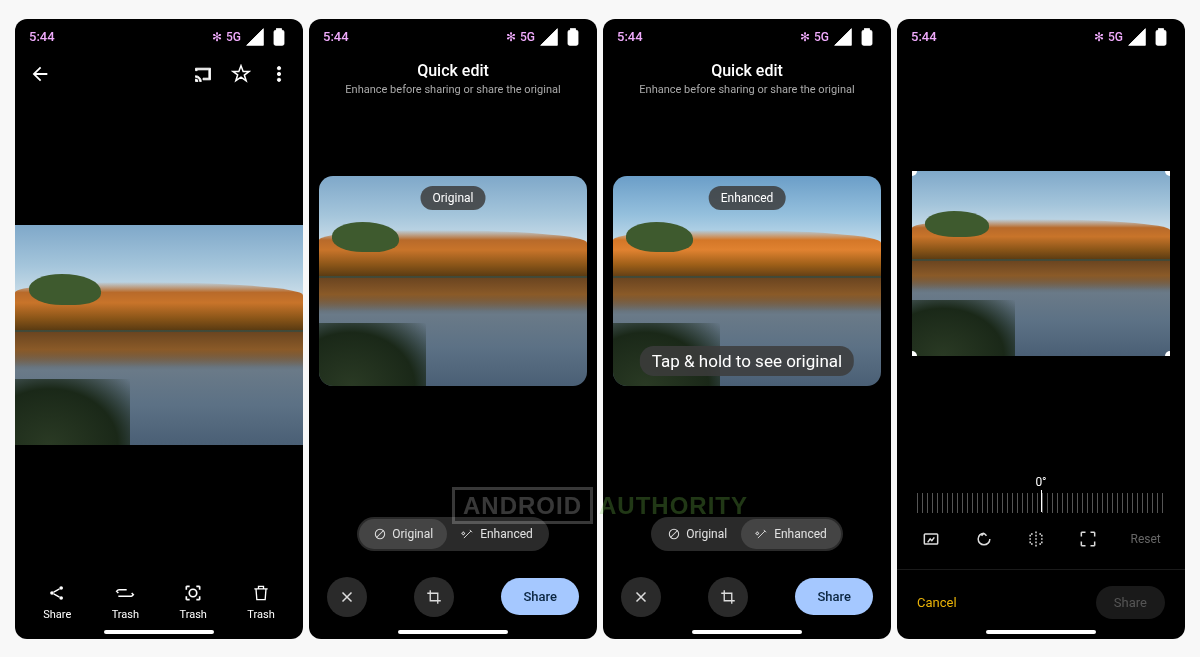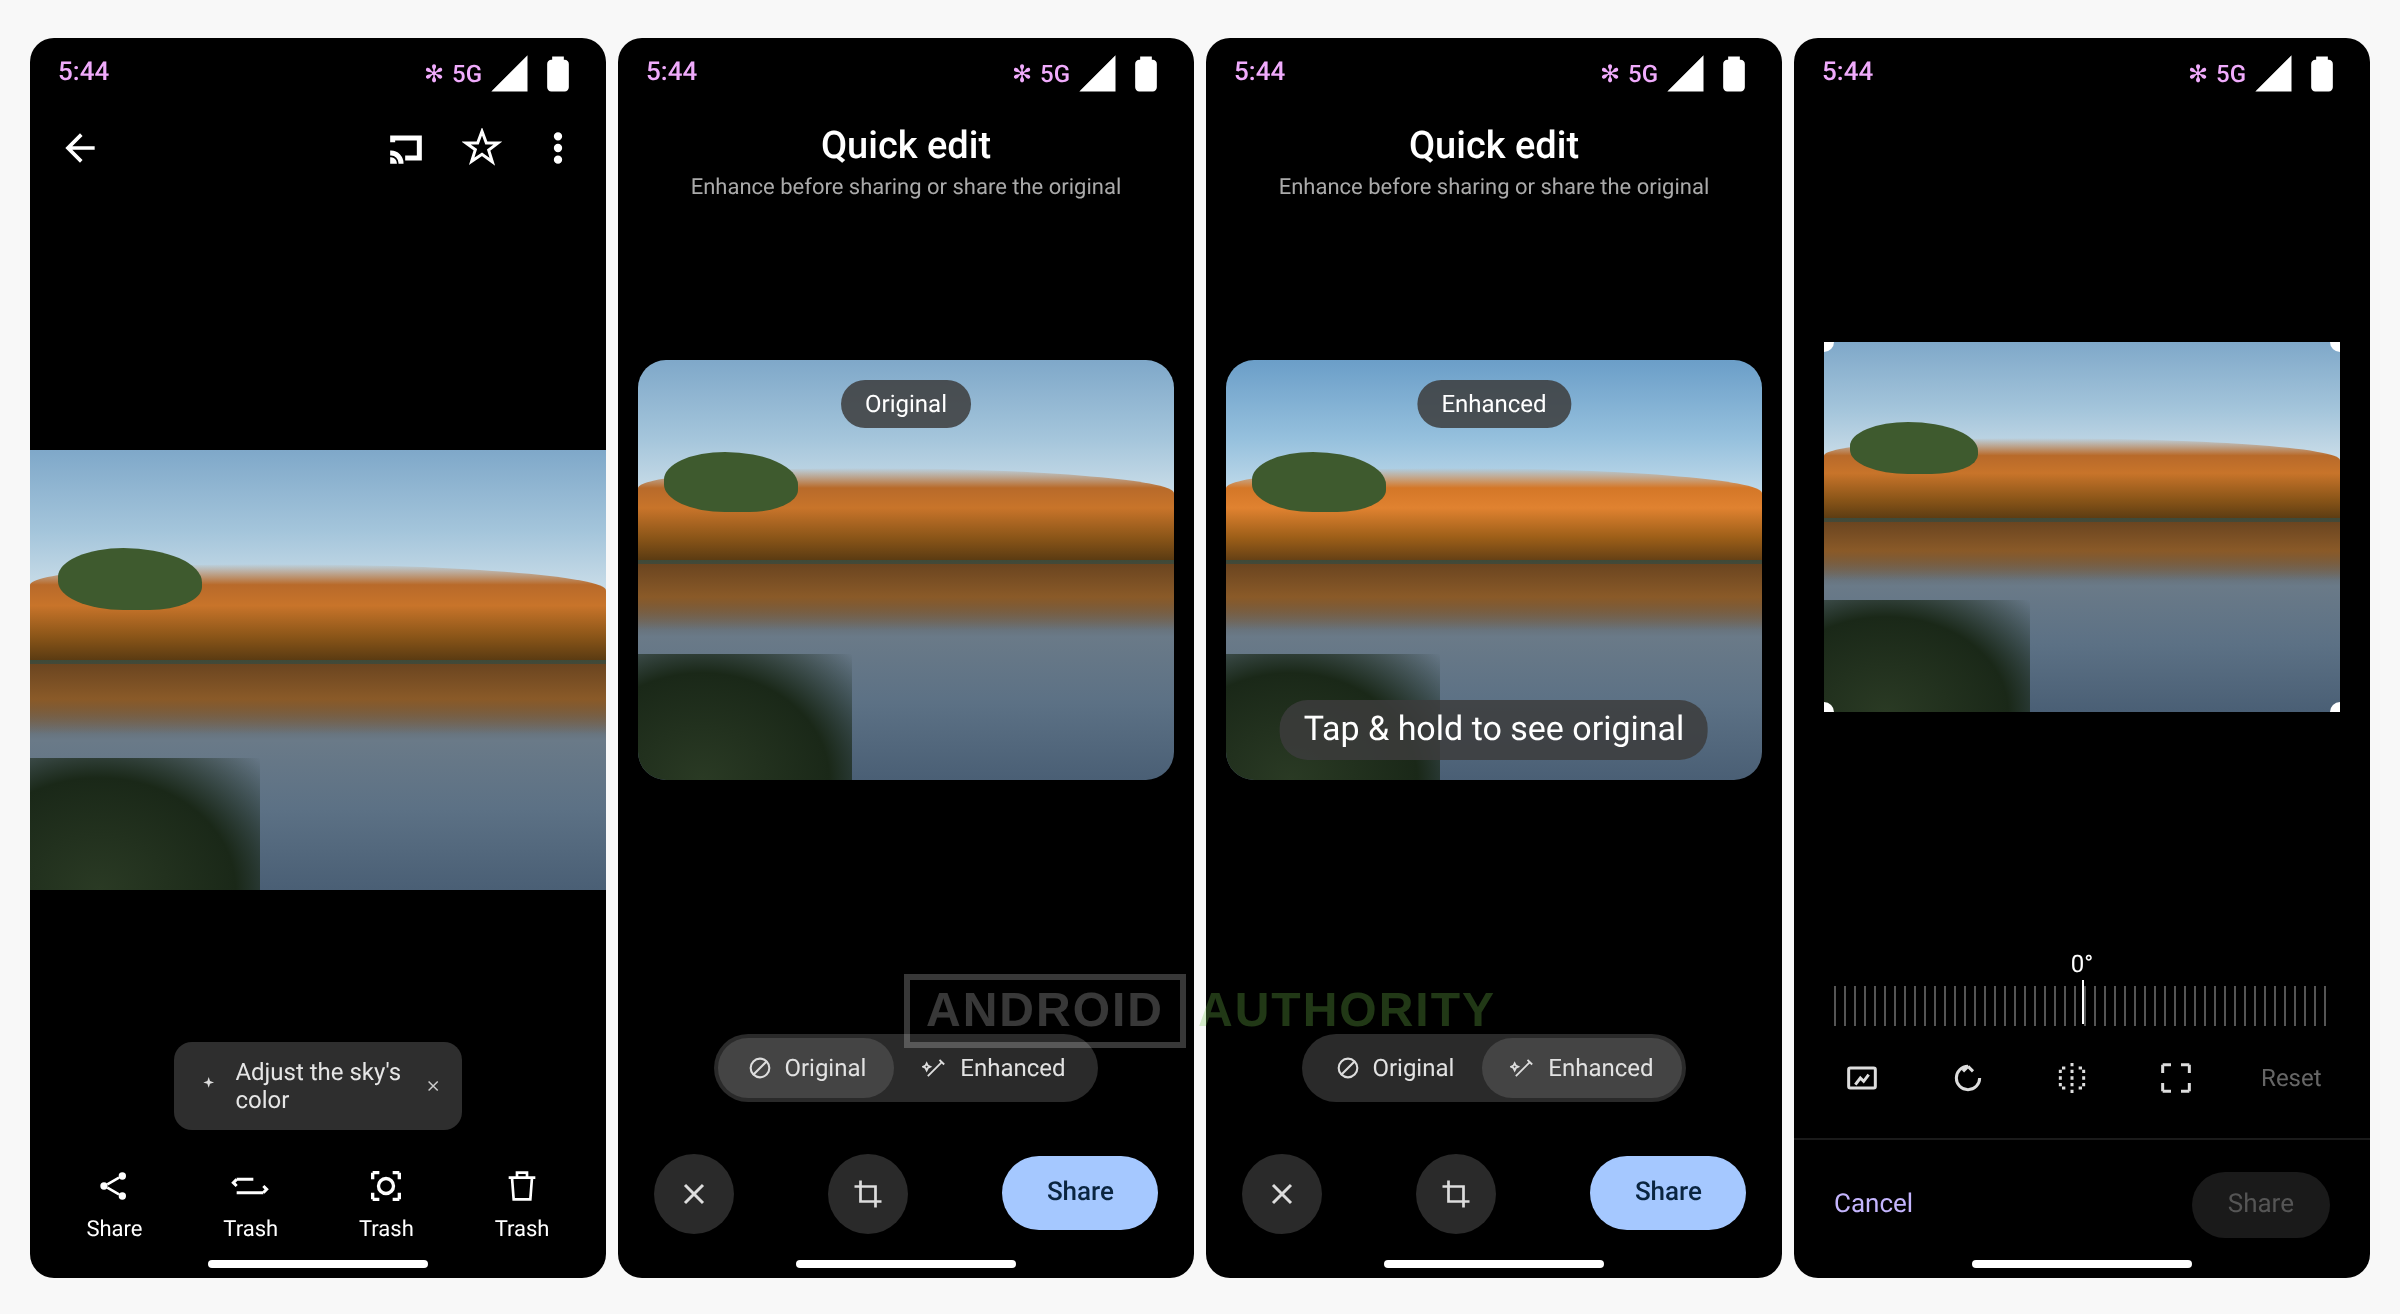--- a/index.html
+++ b/index.html
@@ -46,21 +46,21 @@
     color: #fff;
   }
   .top-right { display: flex; gap: 18px; align-items: center; }
   .icon-svg { width: 20px; height: 20px; fill: #fff; stroke: #fff; }
   .back-arrow { width: 22px; height: 22px; }
   .quick-edit-header {
     text-align: center;
     color: #fff;
     padding: 10px 20px 20px;
   }
-  .quick-edit-title { font-size: 19px; font-weight: 500; margin-bottom: 3px; }
+  .quick-edit-title { font-size: 16px; font-weight: 500; margin-bottom: 3px; }
   .quick-edit-sub { font-size: 11px; color: #aaa; }
   .photo-area {
     flex: 1;
     display: flex;
     align-items: center;
     justify-content: center;
     position: relative;
   }
   .photo {
     width: 100%;
@@ -168,21 +168,21 @@
   .crop-tool-row {
     display: flex; justify-content: space-around; align-items: center; padding: 16px 18px 8px; gap: 20px;
   }
   .crop-tool-row svg { width: 20px; height: 20px; stroke: #ddd; fill: none; stroke-width: 1.8; }
   .reset-txt { color: #666; font-size: 12px; }
   .crop-bottom {
     display: flex; justify-content: space-between; align-items: center;
     padding: 16px 20px 20px; border-top: 1px solid #1a1a1a;
     font-size: 13px;
   }
-  .cancel-txt { color: #c4b5fd; text-align: center; }
+  .cancel-txt { color: #eab308; text-align: center; }
   .share-disabled { color: #555; background: #1a1a1a; padding: 9px 18px; border-radius: 20px; }
 
   .home-indicator {
     position: absolute; bottom: 5px; left: 50%; transform: translateX(-50%);
     width: 110px; height: 3.5px; background: #fff; border-radius: 2px;
   }
   .watermark {
     position: absolute; left: 50%; top: 77%; transform: translate(-50%, -50%);
     font-size: 24px; font-weight: 800; letter-spacing: 1px;
     color: rgba(255,255,255,0.22); white-space: nowrap; pointer-events: none;
@@ -231,29 +231,20 @@
           </svg>
       </div>
     </div>
     <div class="photo-area">
       <div class="photo">
         <div class="sky"></div>
           <div class="trees"></div>
           <div class="water"></div>
           <div class="fg-bush"></div>
       </div>
-    </div>
-    <div class="suggestion-chip">
-      <svg viewBox="0 0 24 24" width="14" height="14">
-          <path d="M12 2l1.5 4.5L18 8l-4.5 1.5L12 14l-1.5-4.5L6 8l4.5-1.5L12 2z" fill="#ddd"></path>
-        </svg>
-      <span>Adjust the sky's color</span>
-      <svg class="chip-close" viewBox="0 0 24 24">
-          <path d="M6 6l12 12M18 6L6 18" stroke="#ccc" stroke-width="2"></path>
-        </svg>
     </div>
     <div class="bottom-bar">
       <div class="bb-item">
         <svg class="bb-icon" viewBox="0 0 24 24">
             <circle cx="6" cy="12" r="2.2" fill="#fff"></circle>
             <circle cx="17" cy="6" r="2.2" fill="#fff"></circle>
             <circle cx="17" cy="18" r="2.2" fill="#fff"></circle>
             <path d="M8 11l7-4M8 13l7 4" stroke="#fff" stroke-width="1.6"></path>
           </svg>
         <span>Share</span>

